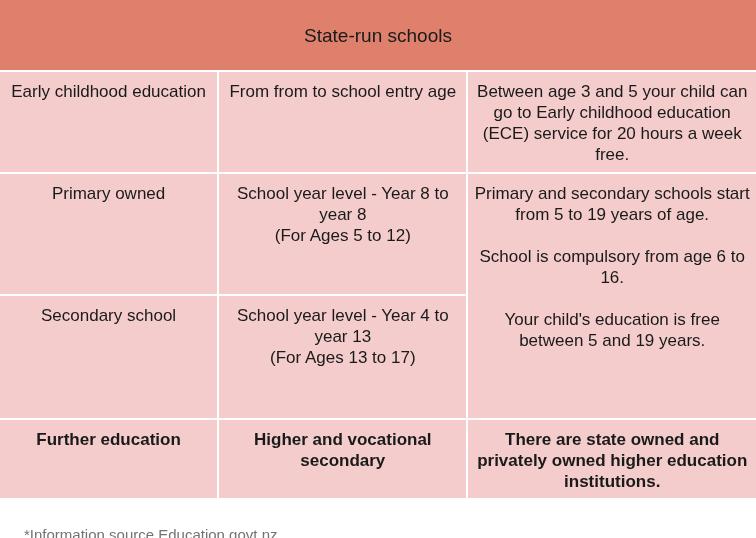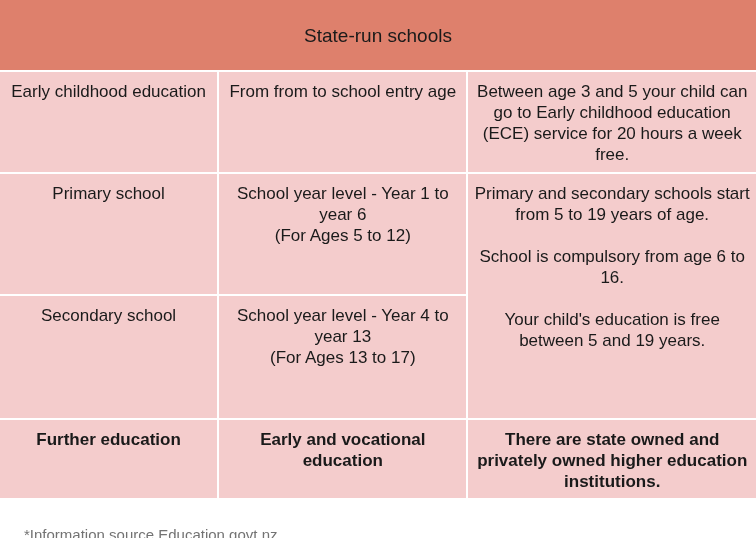--- a/index.html
+++ b/index.html
@@ -58,35 +58,35 @@
   <tbody>
       <tr>
     <th class="title" colspan="3">State-run schools</th>
   </tr>
   <tr class="r1">
     <td class="c1">Early childhood education</td>
     <td class="c2">From from to school entry age</td>
     <td class="c3">Between age 3 and 5 your child can go to Early childhood education (ECE) service for 20 hours a week free.</td>
   </tr>
   <tr class="r2">
-    <td class="c1">Primary school</td>
-    <td class="c2">School year level - Year 1 to year 6
+    <td class="c1">Primary owned</td>
+    <td class="c2">School year level - Year 8 to year 8
 (For Ages 5 to 12)</td>
     <td class="c3" rowspan="2">Primary and secondary schools start from 5 to 19 years of age.
 
 School is compulsory from age 6 to 16.
 
 Your child's education is free between 5 and 19 years.</td>
   </tr>
   <tr class="r3">
     <td class="c1">Secondary school</td>
     <td class="c2">School year level - Year 4 to year 13
 (For Ages 13 to 17)</td>
   </tr>
   <tr class="r4">
     <td class="c1">Further education</td>
-    <td class="c2">Early and vocational education</td>
+    <td class="c2">Higher and vocational secondary</td>
     <td class="c3">There are state owned and privately owned higher education institutions.</td>
   </tr>
 </tbody>
   </table>
 
 <div class="footnote">*Information source Education.govt.nz</div>
 
 </body></html>

